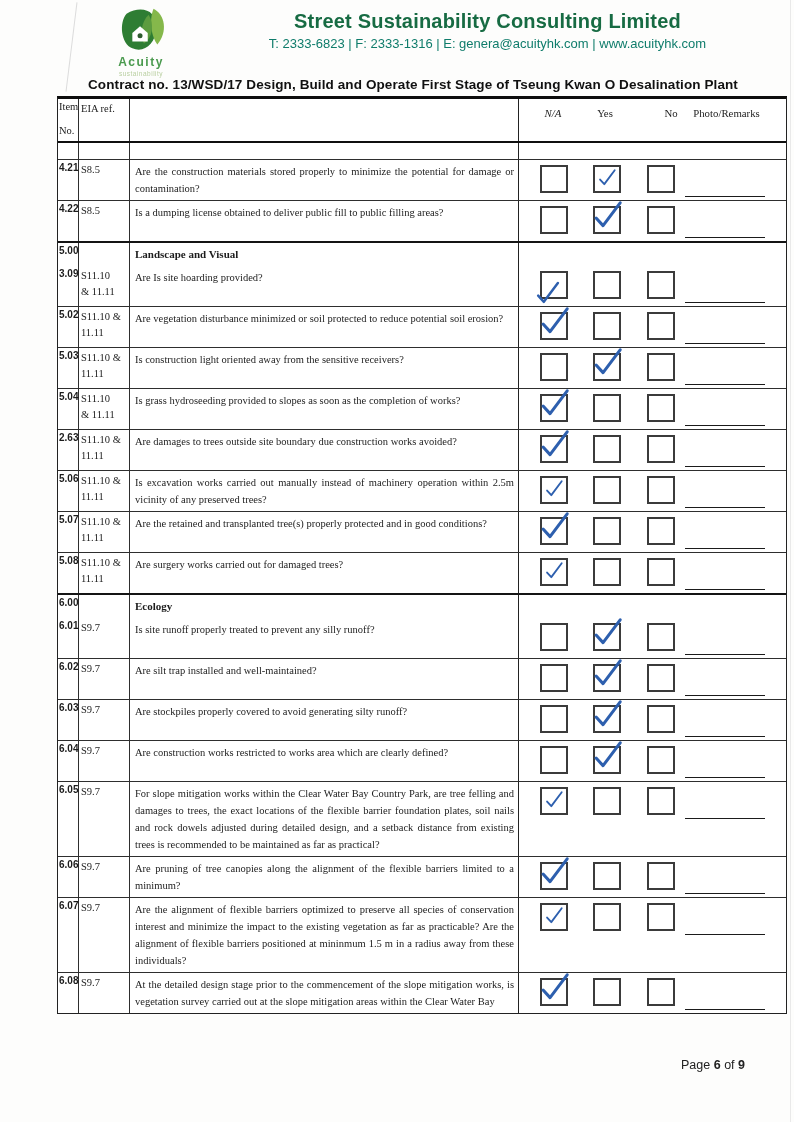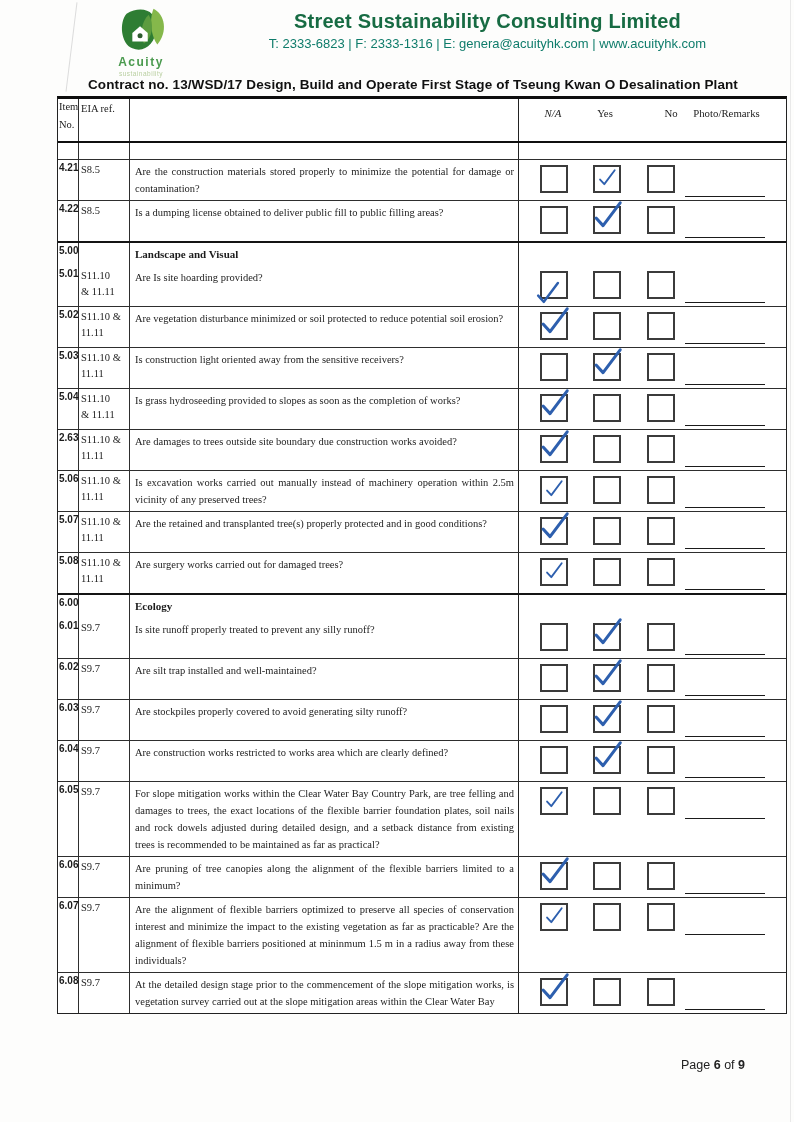--- a/index.html
+++ b/index.html
@@ -41,21 +41,21 @@
   .hl-yes{left:66px;width:40px;}
   .hl-no{left:132px;width:40px;}
   .hl-rem{left:155px;width:105px;}
   .box{position:absolute;top:5px;width:24px;height:24px;border:2px solid #3b3b3b;background:transparent;}
   .box-na{left:21px;} .box-yes{left:74px;} .box-no{left:128px;}
   .remline{position:absolute;left:166px;width:80px;top:36px;border-bottom:1.6px solid #1b1b1b;}
   .tick{position:absolute;overflow:visible;pointer-events:none;}
   .tick-default{width:33px;height:30px;left:-4px;top:-9px;}
   .tick-low{width:27px;height:25px;left:-8px;top:7px;}
   .tick-small{width:20px;height:19px;left:2px;top:1px;}
-  .thead .c-item{display:flex;flex-direction:column;gap:7px;font-weight:400;font-family:"Liberation Serif",serif;font-size:10.5px;}
+  .thead .c-item{display:flex;flex-direction:column;gap:13px;font-weight:400;font-family:"Liberation Serif",serif;font-size:10.5px;}
 
   
   .footer{position:absolute;top:1058px;right:49px;font-size:12.5px;color:#222;}
   .footer b{font-weight:bold;}
   .artifact1{position:absolute;left:71px;top:2px;width:1px;height:90px;background:#dcdcdc;transform:rotate(7deg);}
   .artifact2{position:absolute;right:3px;top:0;width:1px;height:1122px;background:#e9e9e9;}
 </style>
 </head>
 <body>
 
@@ -142,21 +142,21 @@
         </div>
         <div class="row section">
           <div class="c-item">5.00</div>
           <div class="c-eia"></div>
           <div class="c-q">
             <p>Landscape and Visual</p>
           </div>
           <div class="c-checks"></div>
         </div>
         <div class="row ">
-          <div class="c-item">5.01</div>
+          <div class="c-item">3.09</div>
           <div class="c-eia">
             <div>S11.10</div>
             <div>&amp; 11.11</div>
           </div>
           <div class="c-q">
             <p>Are Is site hoarding provided?</p>
           </div>
           <div class="c-checks">
             <span class="box box-na">
               <span class="tick tick-low"><svg viewBox="0 0 26 26" overflow="visible">

